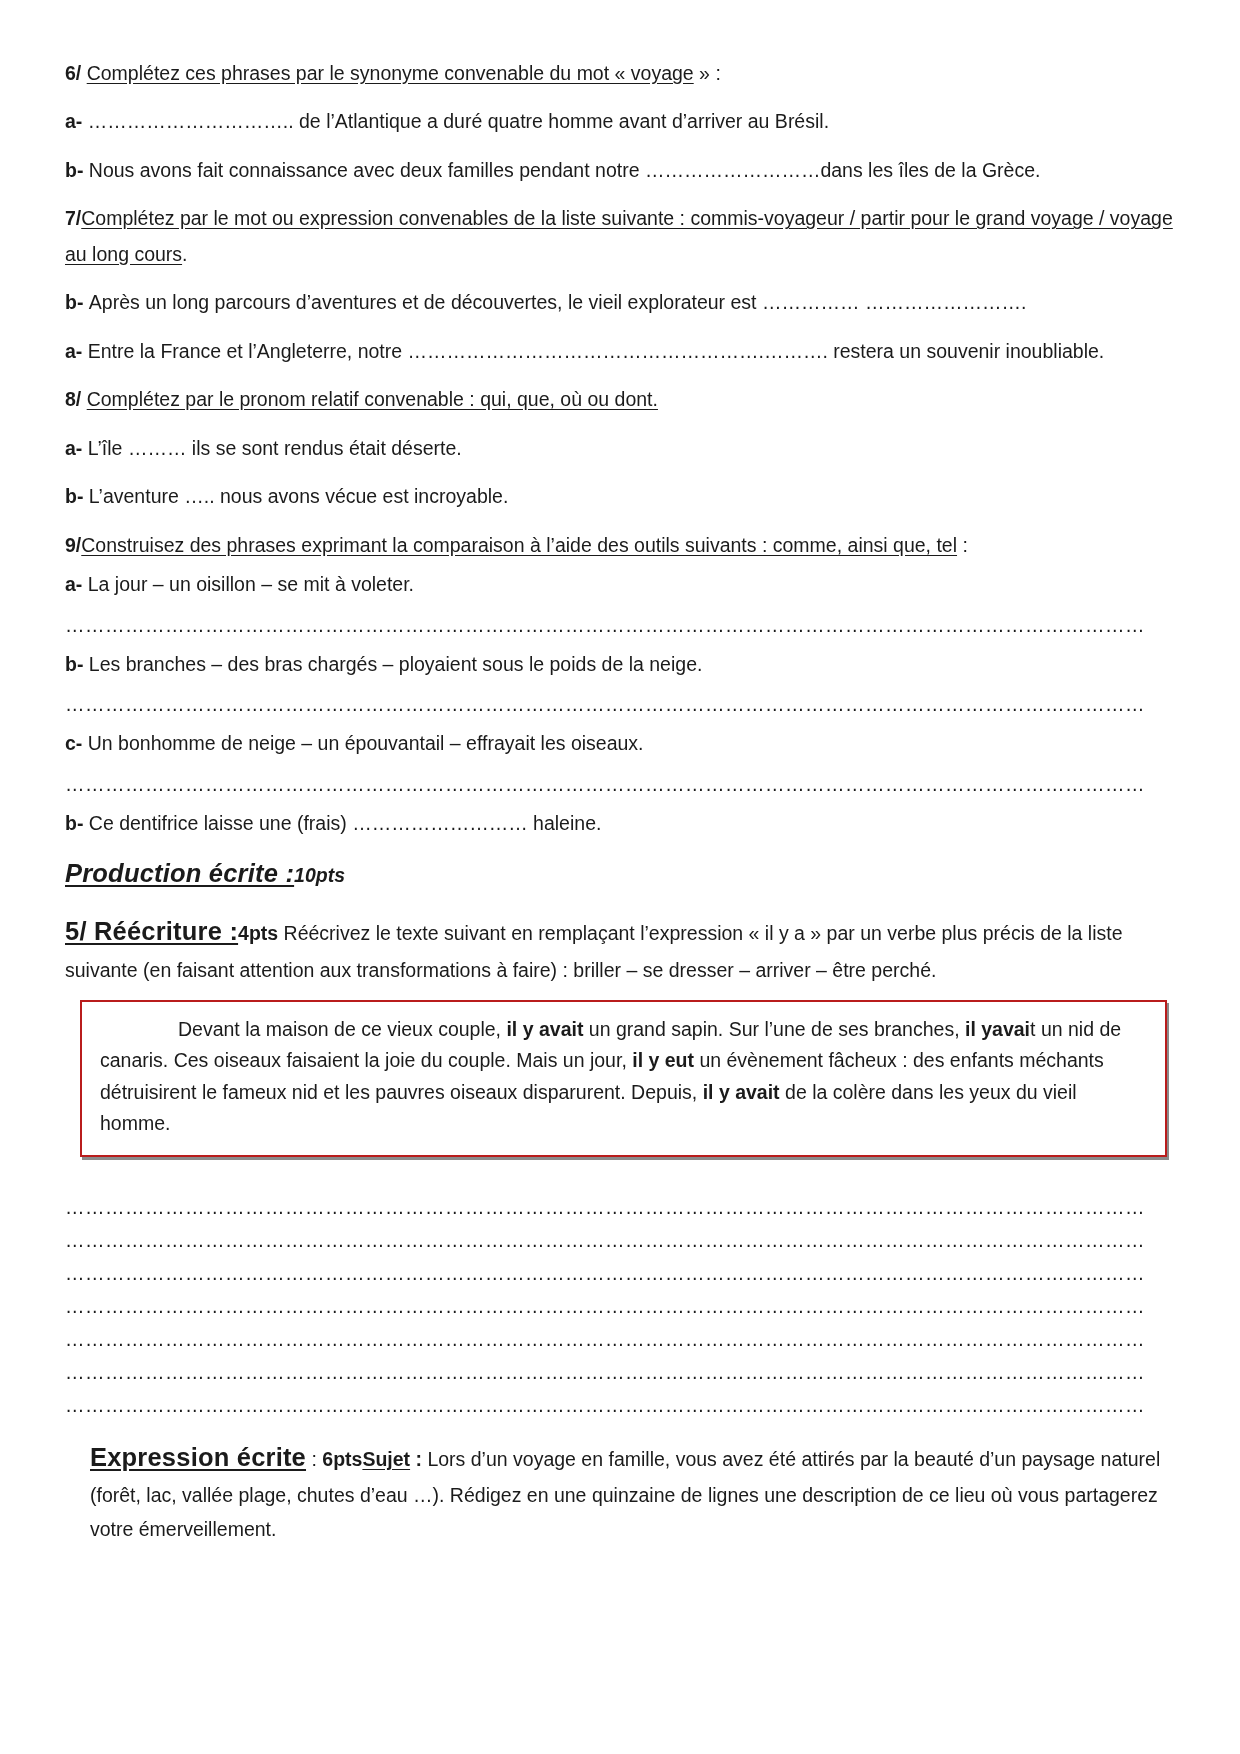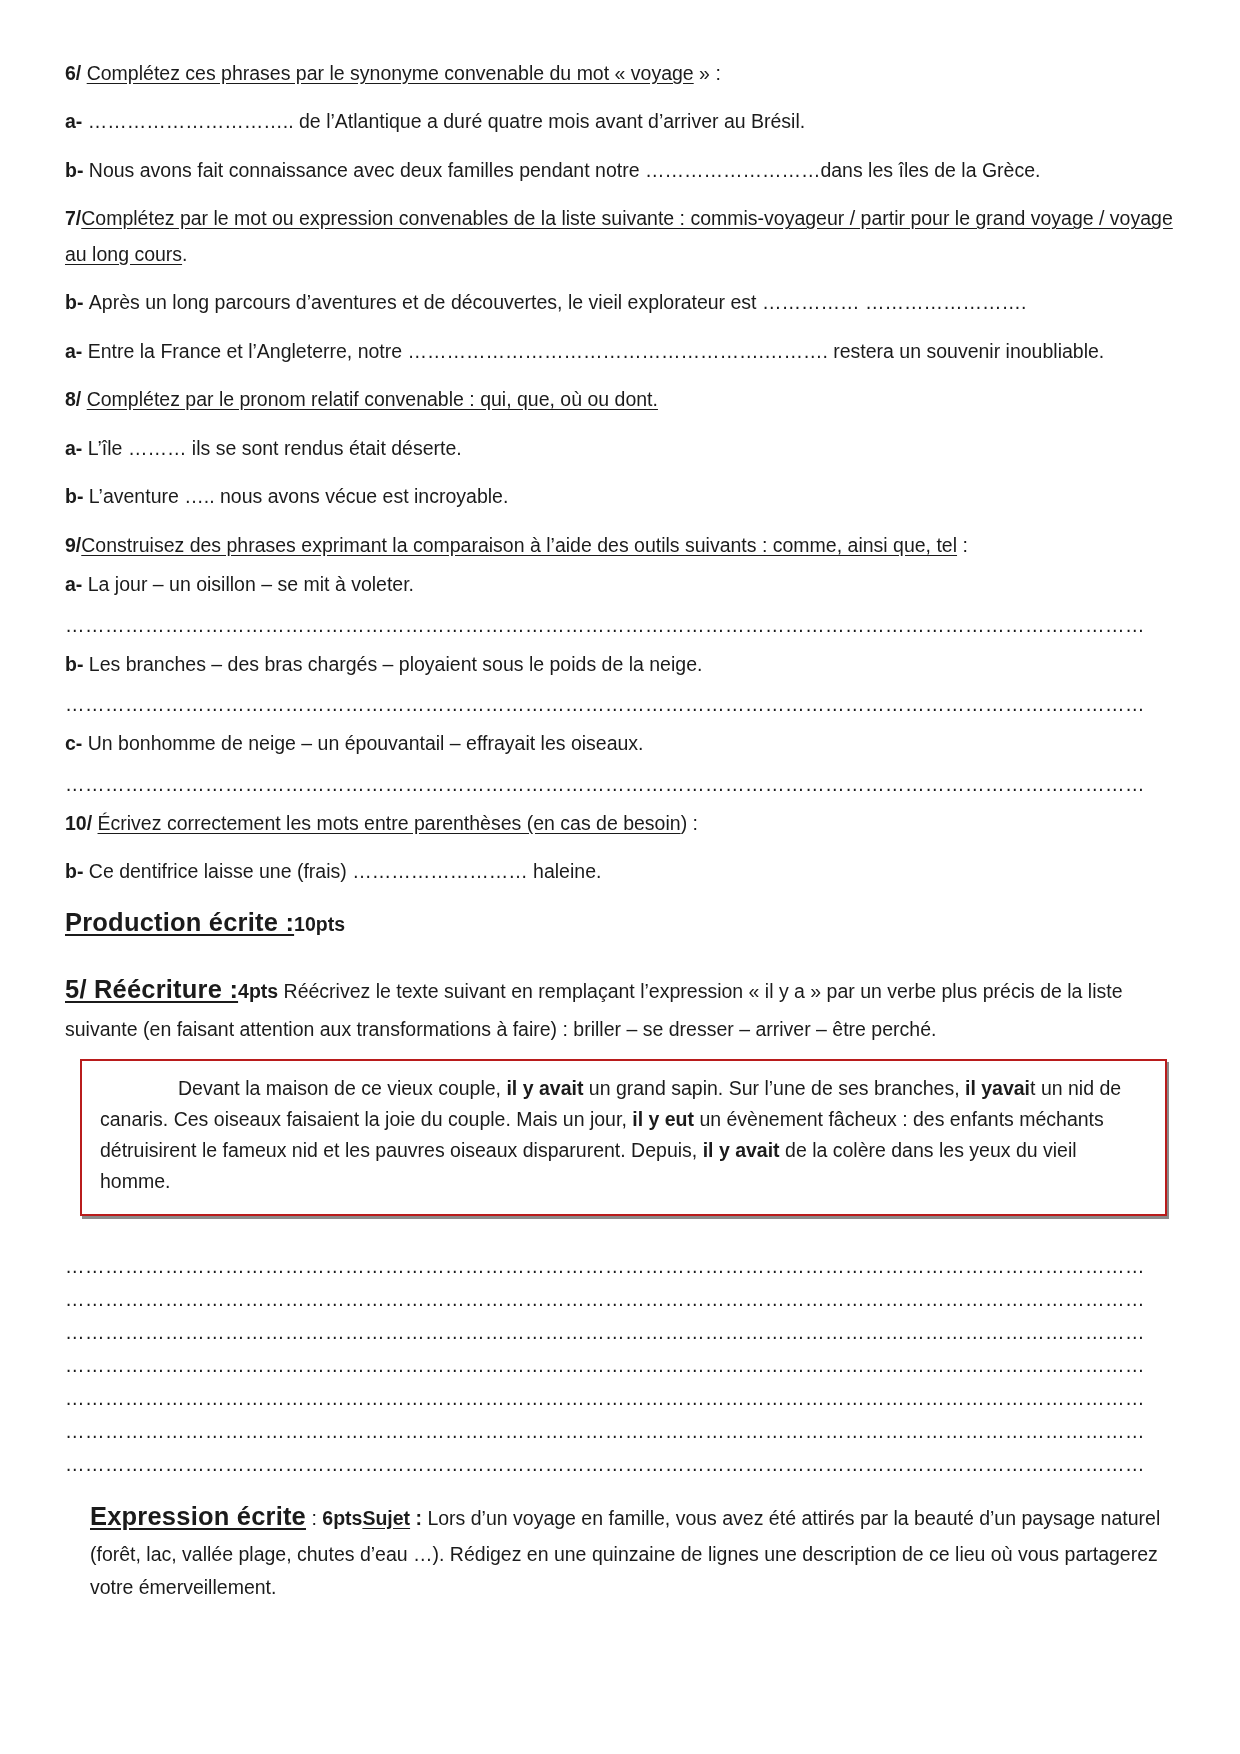--- a/index.html
+++ b/index.html
@@ -33,48 +33,47 @@
     box-sizing:border-box;
     width:1087px;
     margin:10px 0 0 15px;
     border:2px solid #b91c1c;
     box-shadow:2px 3px 0 #8a8a8a;
     padding:12px 18px 16px 18px;
   }
   .rewrite-box p{line-height:1.6;margin:0;text-indent:78px;}
   .intro{line-height:1.75;}
   .expression{line-height:1.7;margin-top:14px;margin-left:25px;}
-  .prod-head{line-height:1.5;margin-bottom:26px;}
+  .prod-head{line-height:1.5;margin-bottom:16px;font-style:italic;}
 </style>
 </head>
 <body>
 
 <div class="page">
 
   <p><span class="b">6/ </span><span class="u">Complétez ces phrases par le synonyme convenable du mot « voyage</span><span> » :</span></p>
-  <p><span class="b">a- </span><span>………………………….. de l’Atlantique a duré quatre mois avant d’arriver au Brésil.</span></p>
+  <p><span class="b">a- </span><span>………………………….. de l’Atlantique a duré quatre homme avant d’arriver au Brésil.</span></p>
   <p><span class="b">b- </span><span>Nous avons fait connaissance avec deux familles pendant notre ………………………dans les îles de la Grèce.</span></p>
 
   <p><span class="b">7/</span><span class="u">Complétez par le mot ou expression convenables de la liste suivante : commis-voyageur / partir pour le grand voyage /  voyage au long cours</span><span>.</span></p>
   <p><span class="b">b- </span><span>Après un long parcours d’aventures et de découvertes, le vieil explorateur est …………… …………………….</span></p>
   <p><span class="b">a- </span><span>Entre la France et l’Angleterre, notre ……………………………………………….………. restera un souvenir inoubliable.</span></p>
 
   <p><span class="b">8/ </span><span class="u">Complétez par le pronom relatif convenable : qui, que, où ou dont.</span></p>
   <p><span class="b">a- </span><span>L’île ……… ils se sont rendus était déserte.</span></p>
   <p><span class="b"> b- </span><span>L’aventure ….. nous avons vécue est incroyable.</span></p>
 
   <p class="tight"><span class="b">9/</span><span class="u">Construisez des phrases exprimant la comparaison à l’aide des outils suivants : comme, ainsi que, tel</span><span> :</span></p>
   <p class="tight"><span class="b">a- </span><span>La jour – un oisillon – se mit à voleter.</span></p>
   <p class="dotline sp">………………………………………………………………………………………………………………………………………………</p>
   <p class="tight"><span class="b">b- </span><span>Les branches – des bras chargés – ployaient sous le poids de la neige.</span></p>
   <p class="dotline sp">………………………………………………………………………………………………………………………………………………</p>
   <p class="tight"><span class="b">c- </span><span>Un bonhomme de neige – un épouvantail – effrayait les oiseaux.</span></p>
   <p class="dotline sp">………………………………………………………………………………………………………………………………………………</p>
 
-  <p><span class="b">10/ </span><span class="u">Écrivez correctement les mots entre parenthèses (en cas de besoin</span><span>) :</span></p>
   <p><span class="b">b- </span><span>Ce dentifrice laisse une (frais) ……………………… haleine.</span></p>
 
   <p class="prod-head"><span class="b u big">Production écrite :</span><span class="b">10pts</span></p>
 
   <p class="intro"><span class="b u big">5/ Réécriture :</span><span class="b">4pts </span><span>Réécrivez le texte suivant en remplaçant l’expression « il y a » par un verbe plus précis de la liste suivante (en faisant attention aux transformations à faire) :  briller – se dresser – arriver – être perché.</span></p>
 
   <div class="rewrite-box">
     <p><span>Devant la maison de ce vieux couple, </span><span class="b">il y avait</span><span> un grand sapin. Sur l’une de ses branches, </span><span class="b">il yavai</span><span>t un nid de canaris. Ces oiseaux faisaient la joie du couple. Mais un jour, </span><span class="b">il y eut</span><span> un évènement fâcheux : des enfants méchants détruisirent le fameux nid et les pauvres oiseaux disparurent. Depuis, </span><span class="b">il y avait</span><span> de la colère dans les yeux du vieil homme.</span></p>
   </div>
 

